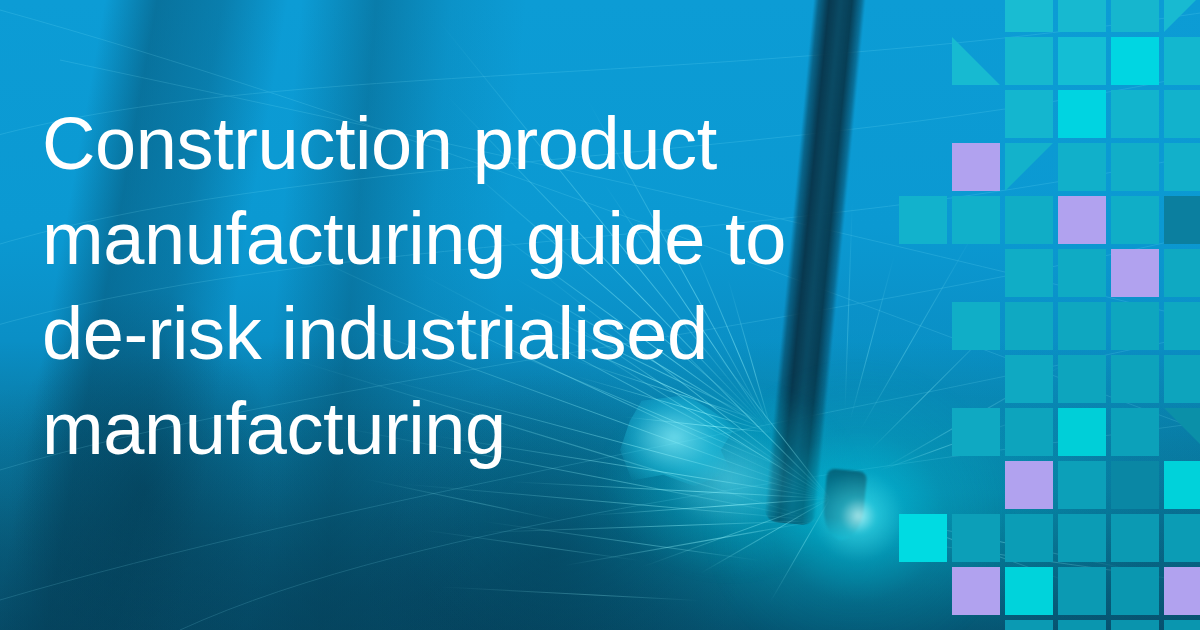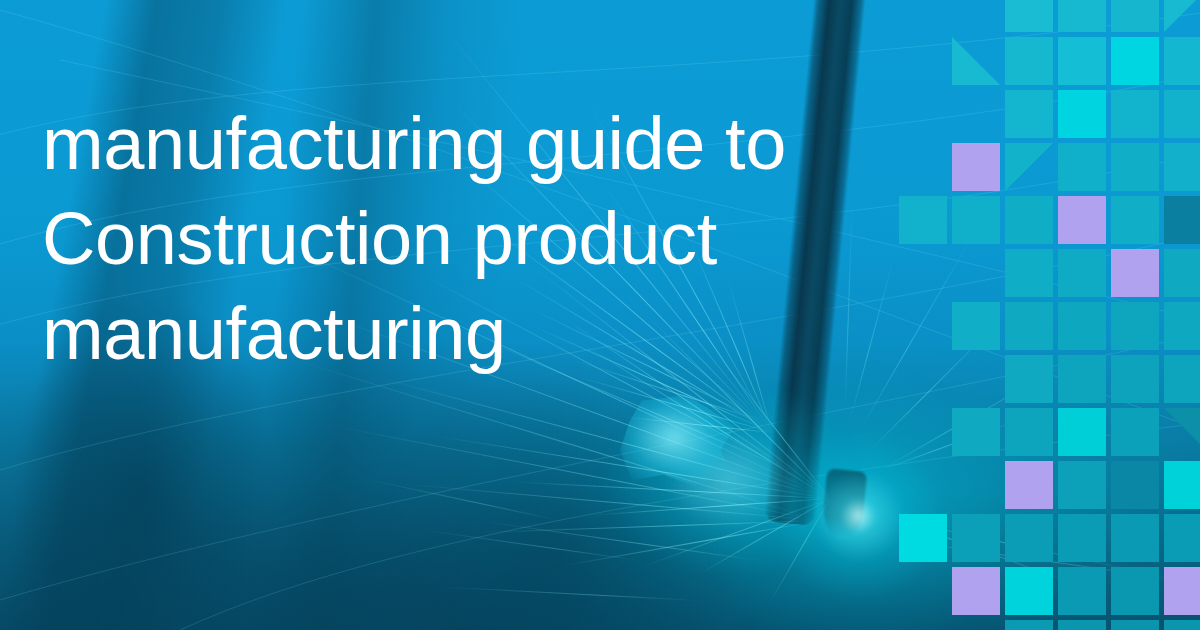--- a/index.html
+++ b/index.html
@@ -251,18 +251,19 @@
       <div class="cell" style="left: 1058px; top: 567px; width: 48px; height: 48px; background: rgb(11, 154, 179);"></div>
       <div class="cell" style="left: 1111px; top: 567px; width: 48px; height: 48px; background: rgb(10, 151, 176);"></div>
       <div class="cell" style="left: 1164px; top: 567px; width: 48px; height: 48px; background: rgb(177, 162, 239);"></div>
       <div class="cell" style="left: 1005px; top: 620px; width: 48px; height: 48px; background: rgb(11, 154, 179);"></div>
       <div class="cell" style="left: 1058px; top: 620px; width: 48px; height: 48px; background: rgb(10, 150, 175);"></div>
       <div class="cell" style="left: 1111px; top: 620px; width: 48px; height: 48px; background: rgb(10, 148, 173);"></div>
       <div class="cell" style="left: 1164px; top: 620px; width: 48px; height: 48px; background: rgb(10, 150, 175);"></div>
     </div>
 
   <h1 class="headline" id="headline">
+      <span class="ln">Construction product</span>
       <span class="ln">manufacturing guide to</span>
-      <span class="ln">Construction product</span>
+      <span class="ln">de-risk industrialised</span>
       <span class="ln">manufacturing</span>
     </h1>
 
 </div>
 
 </body></html>

